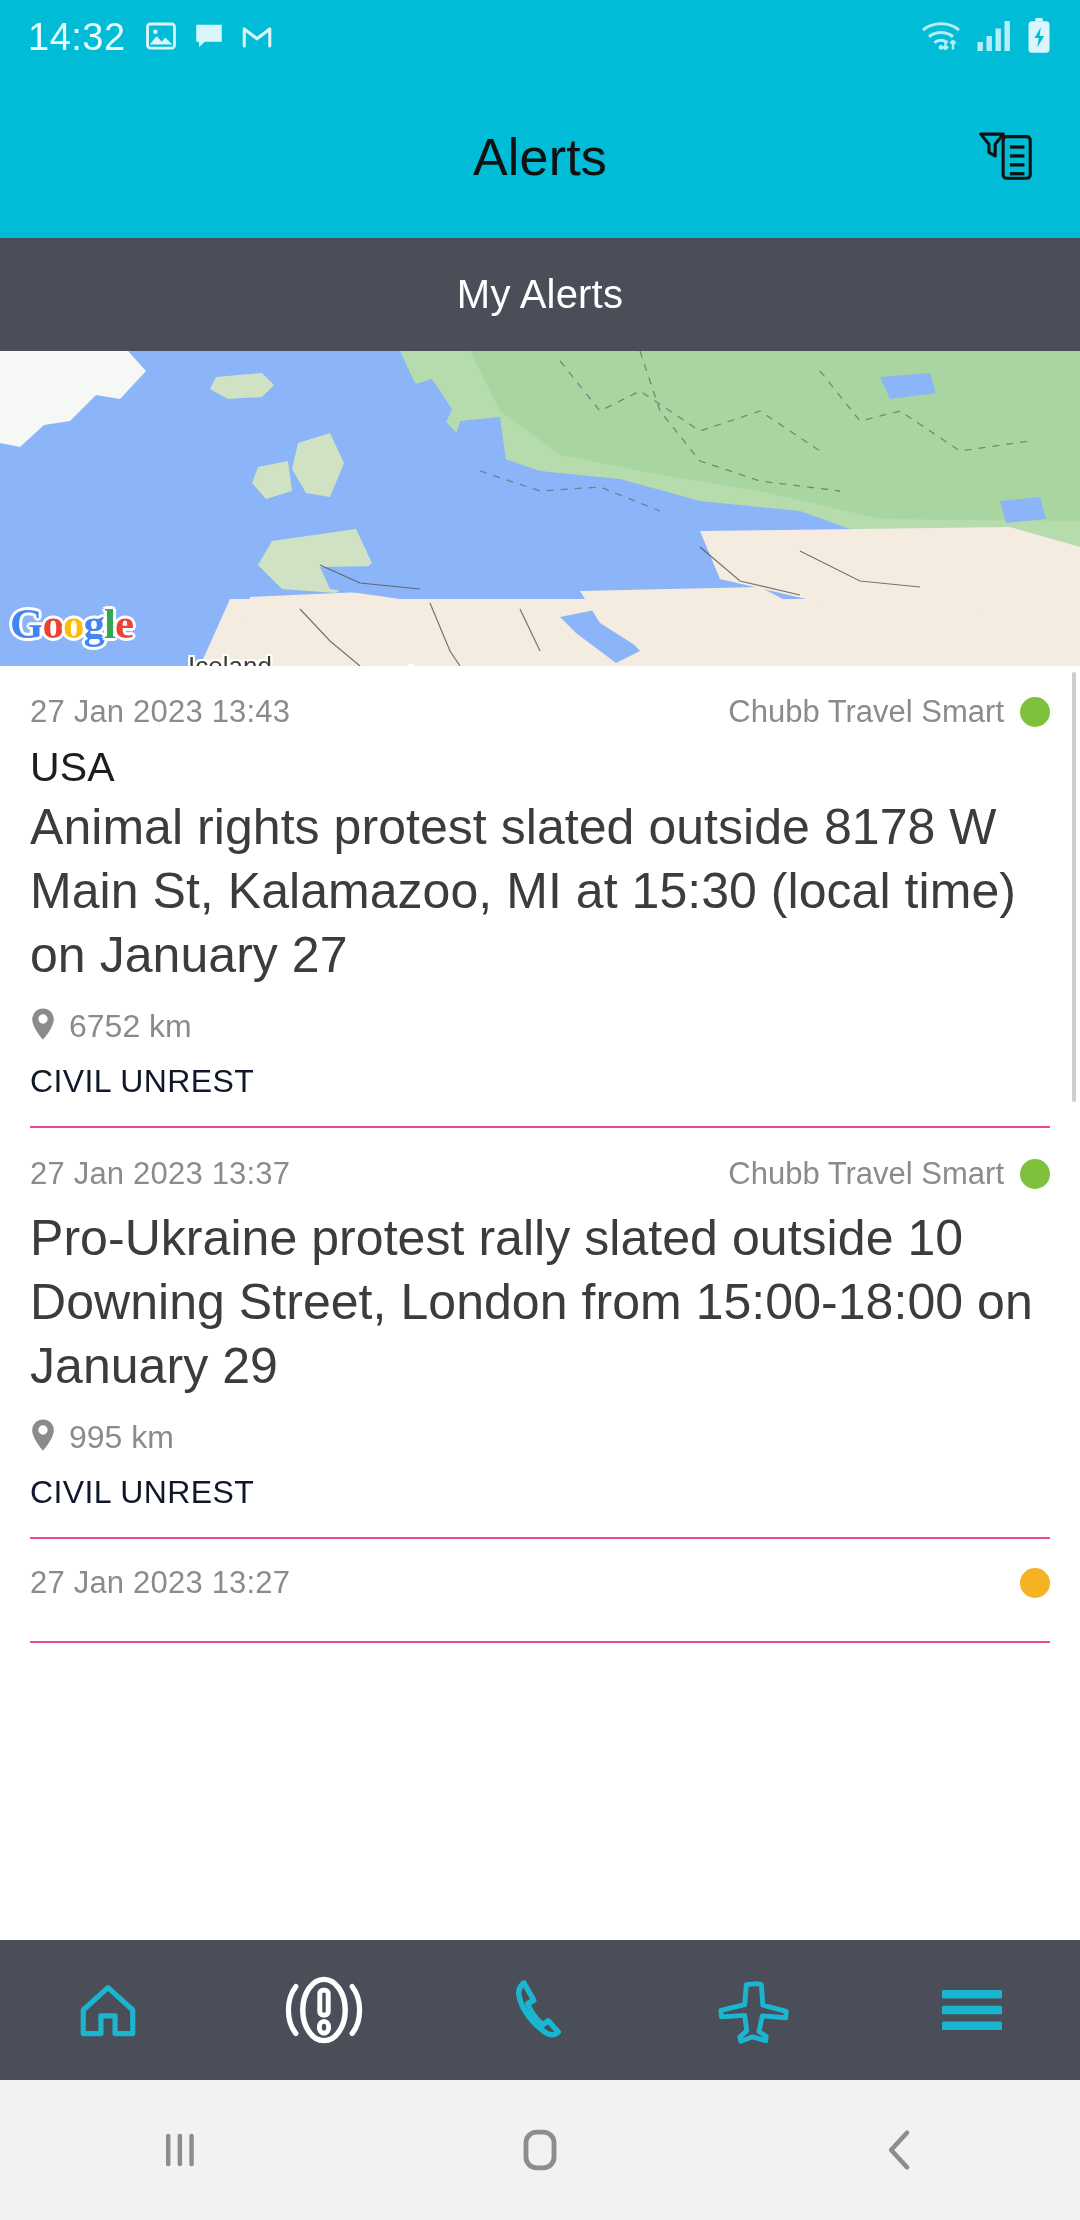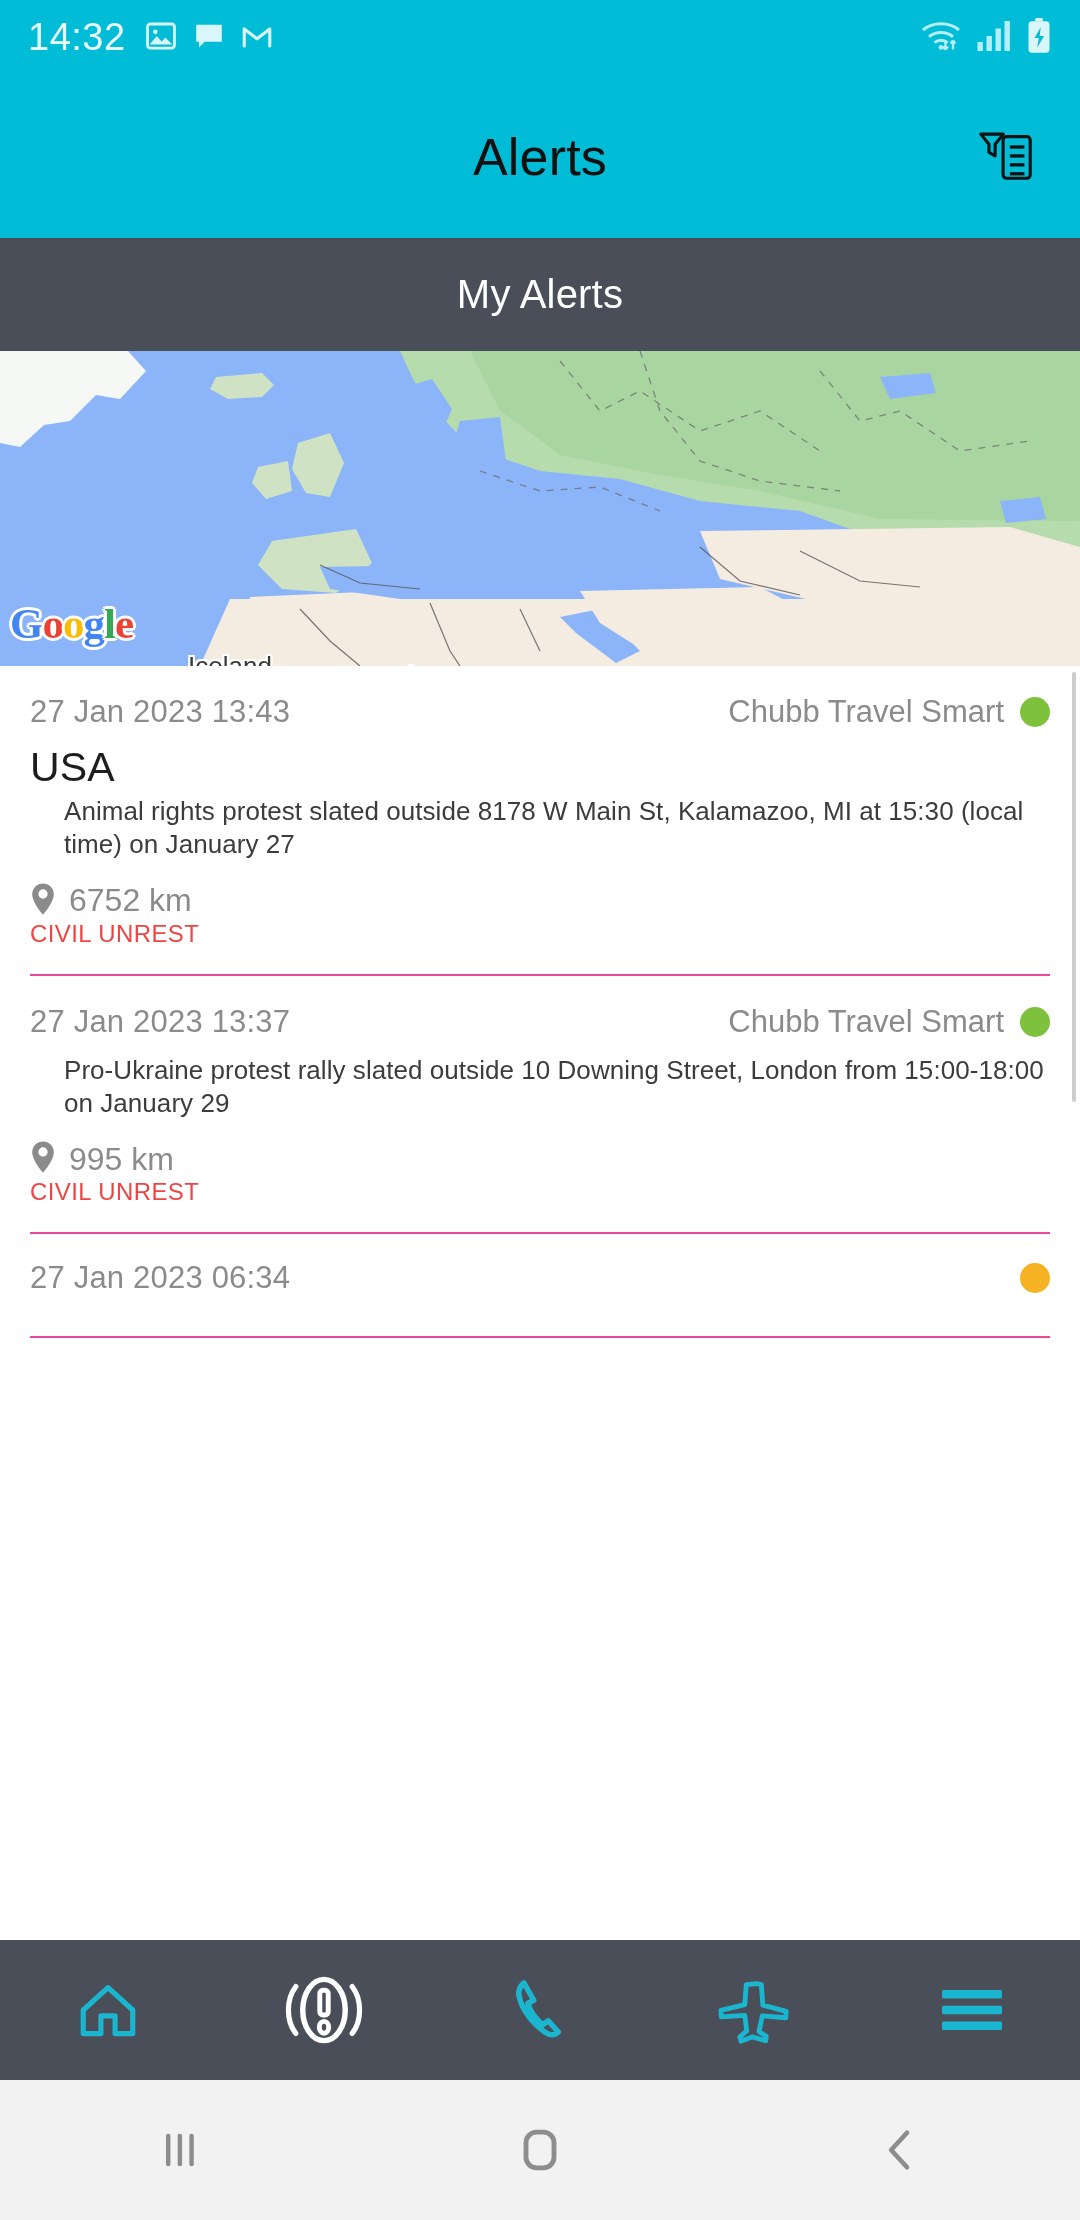--- a/index.html
+++ b/index.html
@@ -81,24 +81,24 @@
   .alert:last-child{ border-bottom:none; }
   .alert-top{
     display:flex; align-items:center; justify-content:space-between;
     margin-bottom:14px;
   }
   .alert-date{ font-size:31px; color:#8b8b8b; letter-spacing:0.2px; }
   .alert-src{ display:flex; align-items:center; gap:16px; }
   .alert-src-name{ font-size:31px; color:#8b8b8b; }
   .sev-dot{ width:30px; height:30px; border-radius:50%; display:block; }
   .alert-country{ font-size:41px; color:#1d1d1d; margin-bottom:4px; letter-spacing:0.1px; }
-  .alert-desc{ font-size:26px; color:#3c3c3c; line-height:1.28; letter-spacing:0.05px;margin-left:34px; }
+  .alert-desc{ font-size:50px; color:#3c3c3c; line-height:1.28; letter-spacing:0.05px; }
   .alert-dist{ display:flex; align-items:center; gap:13px; margin-top:20px; }
   .alert-dist-txt{ font-size:32px; color:#8b8b8b; }
-  .alert-cat{ font-size:24px; color:#ef4444; letter-spacing:0.4px; }
+  .alert-cat{ font-size:32px; color:#0f172a; margin-top:18px; letter-spacing:0.4px; }
   .scrollthumb{
     position:absolute; right:4px; top:6px; width:4px; height:430px;
     background:#cdcdcd; border-radius:2px;
   }
 
   
   .bottomnav{
     flex:0 0 140px; background:#4a4e59; display:flex; align-items:center;
   }
   .bn-item{ flex:1; display:flex; align-items:center; justify-content:center; }
@@ -439,21 +439,21 @@
               <path d="M7 0.6A5.8 5.8 0 0 0 1.2 6.4C1.2 11 7 17.4 7 17.4S12.8 11 12.8 6.4A5.8 5.8 0 0 0 7 0.6zm0 8.2a2.5 2.5 0 1 1 0-5 2.5 2.5 0 0 1 0 5z" fill="#8b8b8b"></path>
             </svg>
         </span>
         <span class="alert-dist-txt">995 km</span>
       </div>
       <div class="alert-cat">CIVIL UNREST</div>
     </div>
 
     <div class="alert" style="padding-top:26px;">
       <div class="alert-top">
-        <div class="alert-date">27 Jan 2023 06:34</div>
+        <div class="alert-date">27 Jan 2023 13:27</div>
         <div class="alert-src">
           <span class="sev-dot" style="background:#f5b324"></span>
         </div>
       </div>
     </div>
 
     <div class="scrollthumb"></div>
   </div>
 
   <div class="bottomnav">

